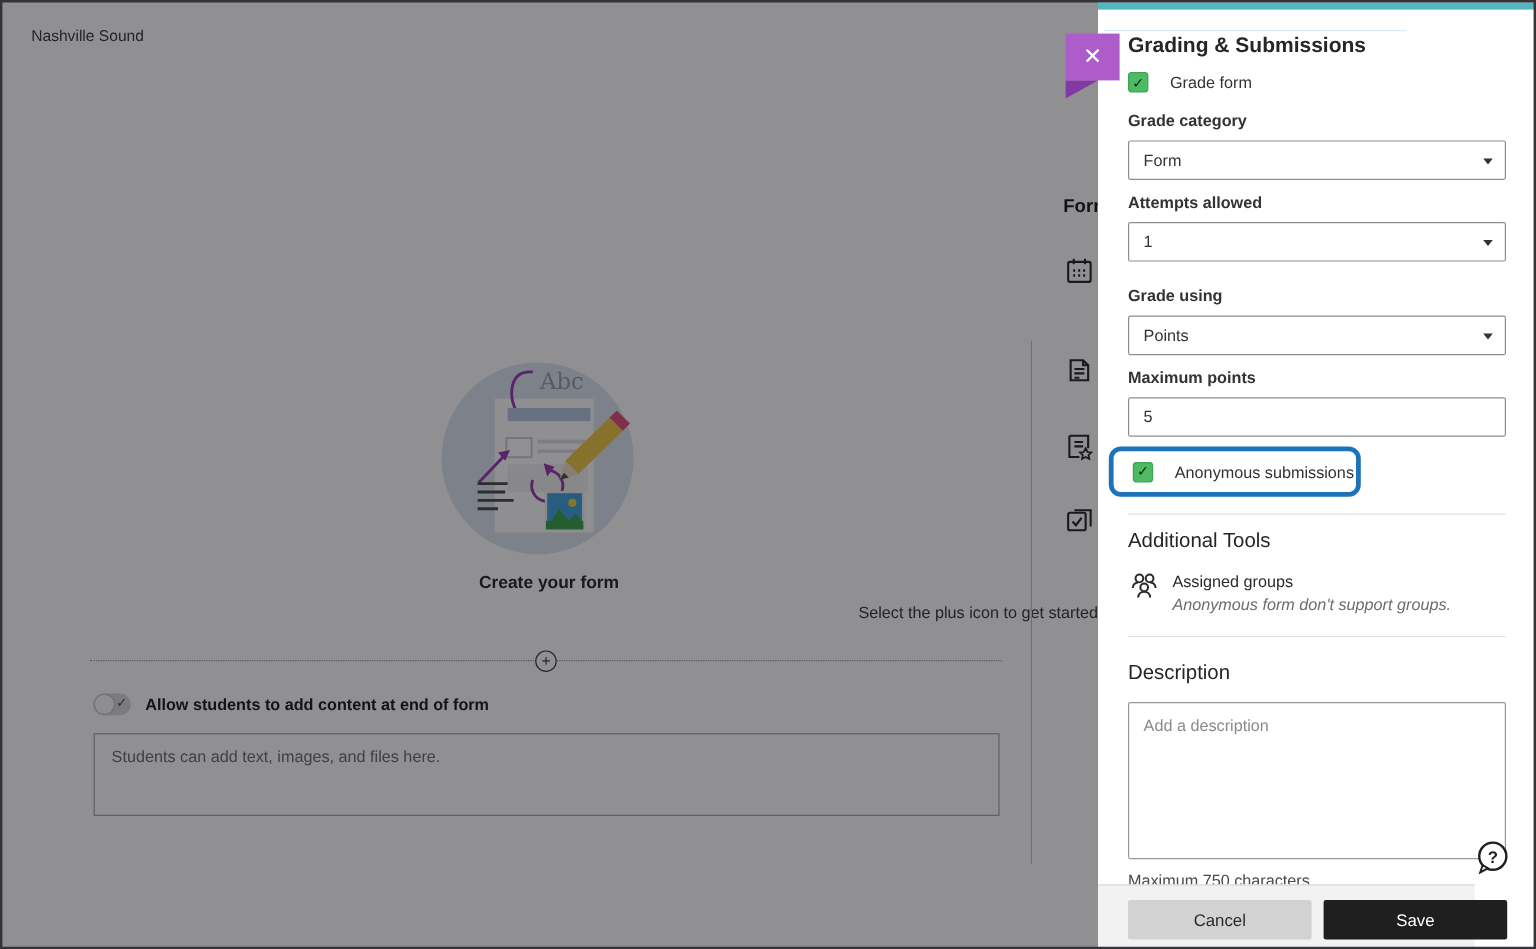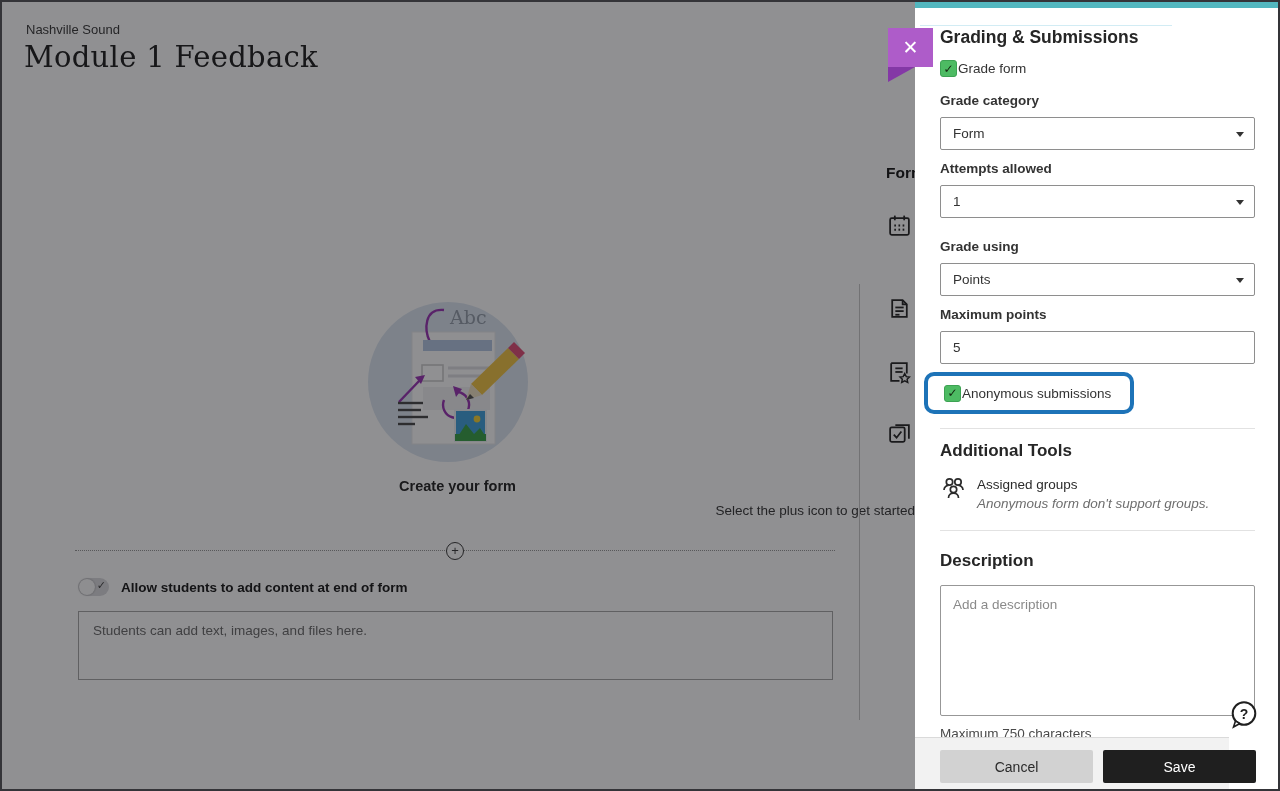--- a/index.html
+++ b/index.html
@@ -46,32 +46,32 @@
   .overlay { position:absolute; left:0; top:0; width:915px; height:791px; background:rgba(5,5,8,.445); z-index:50; }
 
   
   .panel { position:absolute; left:915px; top:0; width:365px; height:791px; background:#fff; z-index:60; }
   .panel-accent { position:absolute; left:0; top:2px; width:365px; height:6px; }
   .panel-topline { position:absolute; left:5px; top:25px; width:252px; height:1px; background:#d2ecf4; }
   .p-title { position:absolute; left:25px; top:27px; font-size:17.5px; font-weight:bold; color:#262626; }
   .check-row { position:absolute; display:flex; align-items:center; cursor:pointer; }
   .checkbox { width:17px; height:17px; border-radius:3px; border:1px solid #3da253;
     display:flex; align-items:center; justify-content:center; font-size:12px; font-weight:bold; color:#12240f; }
-  .check-row .cb-label { margin-left:1px; font-size:13.5px; color:#333; }
+  .check-row .cb-label { margin-left:18px; font-size:13.5px; color:#333; }
   .field-label { position:absolute; left:25px; font-size:13.5px; font-weight:bold; color:#333; }
   .select { position:absolute; left:25px; width:315px; height:33px; border:1px solid #8e8e8e; border-radius:2px;
     background:#fff; font-size:13.5px; color:#333; line-height:31px; padding-left:12px; cursor:pointer; }
   .select .caret { position:absolute; right:10px; top:14px; width:0; height:0;
     border-left:4px solid transparent; border-right:4px solid transparent; border-top:5px solid #333; }
   .text-input { position:absolute; left:25px; width:315px; height:33px; border:1px solid #8e8e8e; border-radius:2px;
     font-size:13.5px; color:#333; padding-left:12px; font-family:inherit; }
   .highlight-ring { position:absolute; left:9px; top:372px; width:210px; height:42px;
     border:4px solid #1d73b8; border-radius:10px; display:flex; align-items:center; padding-left:16px; background:#fff; }
   .hr-line { position:absolute; left:25px; width:315px; height:1px; background:#e2e2e2; }
-  .section-title { position:absolute; left:25px; font-size:17px; font-weight:bold; color:#262626; }
+  .section-title { position:absolute; left:25px; font-size:17px; font-weight:normal; color:#262626; }
   .groups-icon { position:absolute; left:27px; top:476px; width:23px; height:24px; }
   .groups-label { position:absolute; left:62px; top:477px; font-size:13.5px; font-weight:normal; color:#2b2b2b; }
   .groups-note { position:absolute; left:62px; top:496px; font-size:13.5px; font-style:italic; color:#6d6d6d; }
   .desc-area { position:absolute; left:25px; top:585px; width:315px; height:131px; border:1px solid #979797;
     border-radius:2px; resize:none; font-family:inherit; font-size:13.5px; color:#333; padding:11px 12px; }
   .desc-area::placeholder { color:#8a8a8a; }
   .max-chars { position:absolute; left:25px; top:726px; font-size:13.5px; color:#4a4a4a; }
   .help-btn { position:absolute; left:314px; top:700px; width:29px; height:29px; cursor:pointer; z-index:5; }
   .panel-footer { position:absolute; left:0; top:737px; width:314px; height:54px; background:#f2f2f2;
     border-top:1px solid #dadada; z-index:6; }
@@ -90,21 +90,20 @@
     box-shadow:inset 0 0 0 2px #343438; }
   svg { display:block; }
 </style>
 </head>
 <body>
 
 <div class="stage">
 
   <div class="main">
     <div class="breadcrumb">Nashville Sound</div>
-    <div class="page-title">Module 1 Feedback</div>
 
 
     <div class="content">
 
       <div class="illus-wrap">
         <svg width="180" height="185" viewBox="0 0 180 185">
           <circle cx="90" cy="92" r="80" fill="#dde6f1"></circle>
           <rect x="54" y="42" width="83" height="112" fill="#fdfdfe" stroke="#e8e8ec" stroke-width="1"></rect>
           <text x="92" y="34" font-size="19" font-family="DejaVu Serif,serif" fill="#97a0ac">Abc</text>
           <path d="M86 20 C66 18 66 40 72 52" fill="none" stroke="#9c3bb5" stroke-width="2.4"></path>

